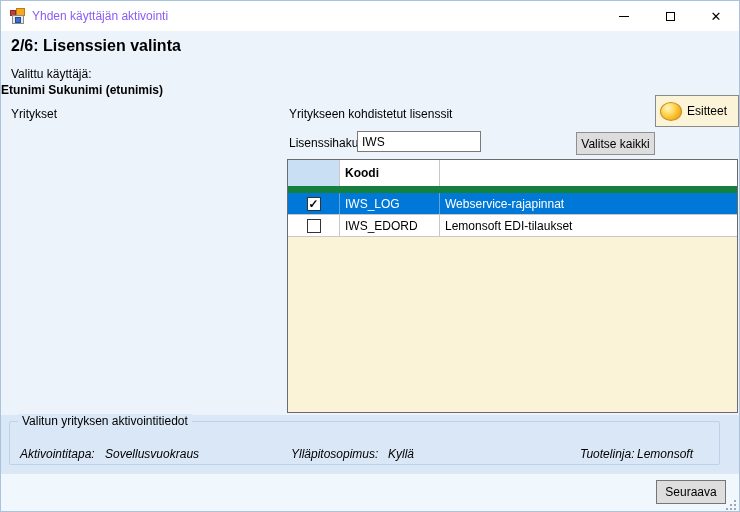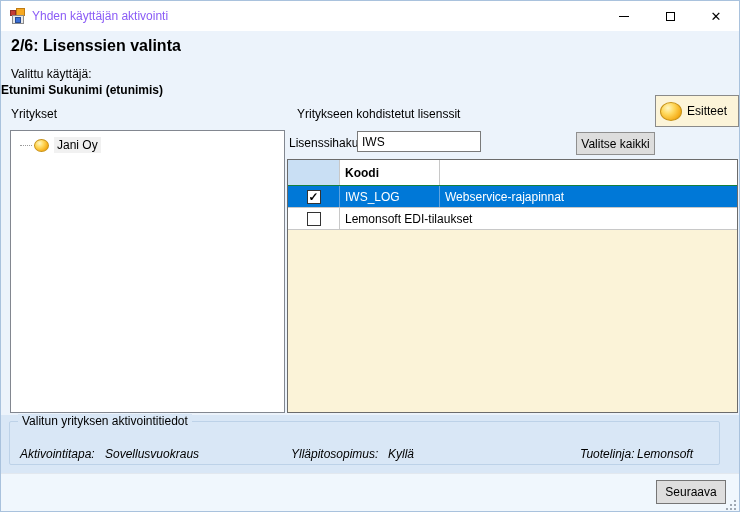--- a/index.html
+++ b/index.html
@@ -24,21 +24,21 @@
   .glyph-min { width:10px; height:0; border-top:1px solid #000; }
   .glyph-max { width:9px; height:9px; border:1px solid #000; background:transparent; }
   .glyph-close { font-size:13px; font-weight:400; line-height:1; }
 
   
   .step-title { position:absolute; left:10px; top:36px; font-size:16px; font-weight:bold; }
   .lbl { position:absolute; font-size:12px; }
   .selected-user-label { left:10px; top:66px; }
   .selected-user-value { left:0; top:82px; font-weight:bold; }
   .companies-label { left:10px; top:106px; }
-  .licenses-label  { left:288px; top:106px;margin-left:8px; }
+  .licenses-label  { left:288px; top:106px; }
 
   
   .tree {
     position:absolute; left:9px; top:129px; width:275px; height:283px;
     background:#FFFFFF; border:1px solid #828790;
   }
   .tree-node { display:flex; align-items:center; margin:5px 0 0 9px; height:18px; }
   .tree-dots { width:12px; height:0; border-top:1px dotted #9A9A9A; margin-right:2px; }
   .sphere {
     border-radius:50%;
@@ -65,21 +65,21 @@
     position:absolute; left:356px; top:130px; width:124px; height:21px;
     border:1px solid #7A7A7A; background:#FFFFFF; font-family:"Liberation Sans",sans-serif;
     font-size:12px; padding:0 4px;
   }
 
   
   .grid {
     position:absolute; left:286px; top:158px; width:451px; height:254px;
     background:#FBF3D8; border:1px solid #6B6B6B; display:flex; flex-direction:column;
   }
-  .grid-header { display:flex; height:26px; background:#FFFFFF; border-bottom:1px solid #15803d; }
+  .grid-header { display:flex; height:33px; background:#FFFFFF; border-bottom:7px solid #15803d; }
   .gh-cell { border-right:1px solid #C8C8C8; display:flex; align-items:center; padding-left:5px;
              font-weight:bold; font-size:12px; }
   .gh-check { width:52px; background:#C9DFF4; }
   .gh-code  { width:100px; }
   .gh-desc  { flex:1; border-right:none; }
   .grid-row { display:flex; height:22px; background:#FFFFFF; border-bottom:1px solid #C8C8C8; }
   .grid-row.selected { background:#0078D7; color:#FFFFFF; }
   .gr-cell { display:flex; align-items:center; padding-left:5px; border-right:1px solid #C8C8C8; font-size:12px; }
   .grid-row.selected .gr-cell { border-right-color:#5FA4E0; }
   .gr-check { width:52px; justify-content:center; padding-left:0; }
@@ -145,27 +145,20 @@
         <span class="glyph-close">✕</span>
       </div>
     </div>
   </div>
 
   <div class="step-title">2/6: Lisenssien valinta</div>
   <div class="lbl selected-user-label">Valittu käyttäjä:</div>
   <div class="lbl selected-user-value">Etunimi Sukunimi (etunimis)</div>
 
   <div class="lbl companies-label">Yritykset</div>
-  <div class="tree">
-    <div class="tree-node">
-      <span class="tree-dots"></span>
-      <span class="sphere tree-sphere"></span>
-      <span class="tree-node-label">Jani Oy</span>
-    </div>
-  </div>
 
   <div class="lbl licenses-label">Yritykseen kohdistetut lisenssit</div>
 
   <div class="btn btn-esitteet">
     <span class="sphere esitteet-sphere"></span>
     <span>Esitteet</span>
   </div>
 
   <div class="lbl search-label">Lisenssihaku</div>
   <input class="search-input" type="text" value="IWS" style="">
@@ -187,20 +180,21 @@
         </span>
       </div>
       <div class="gr-cell gr-code">IWS_LOG</div>
       <div class="gr-cell gr-desc">Webservice-rajapinnat</div>
     </div>
 
     <div class="grid-row">
       <div class="gr-cell gr-check">
         <span class="checkbox"></span>
       </div>
+      <div class="gr-cell gr-code">IWS_EDORD</div>
       <div class="gr-cell gr-desc">Lemonsoft EDI-tilaukset</div>
     </div>
 
     <div class="grid-fill"></div>
   </div>
 
   <div class="strip">
     <div class="groupbox">
       <div class="groupbox-legend">Valitun yrityksen aktivointitiedot</div>
       <div class="field f0-label">Aktivointitapa:</div>

